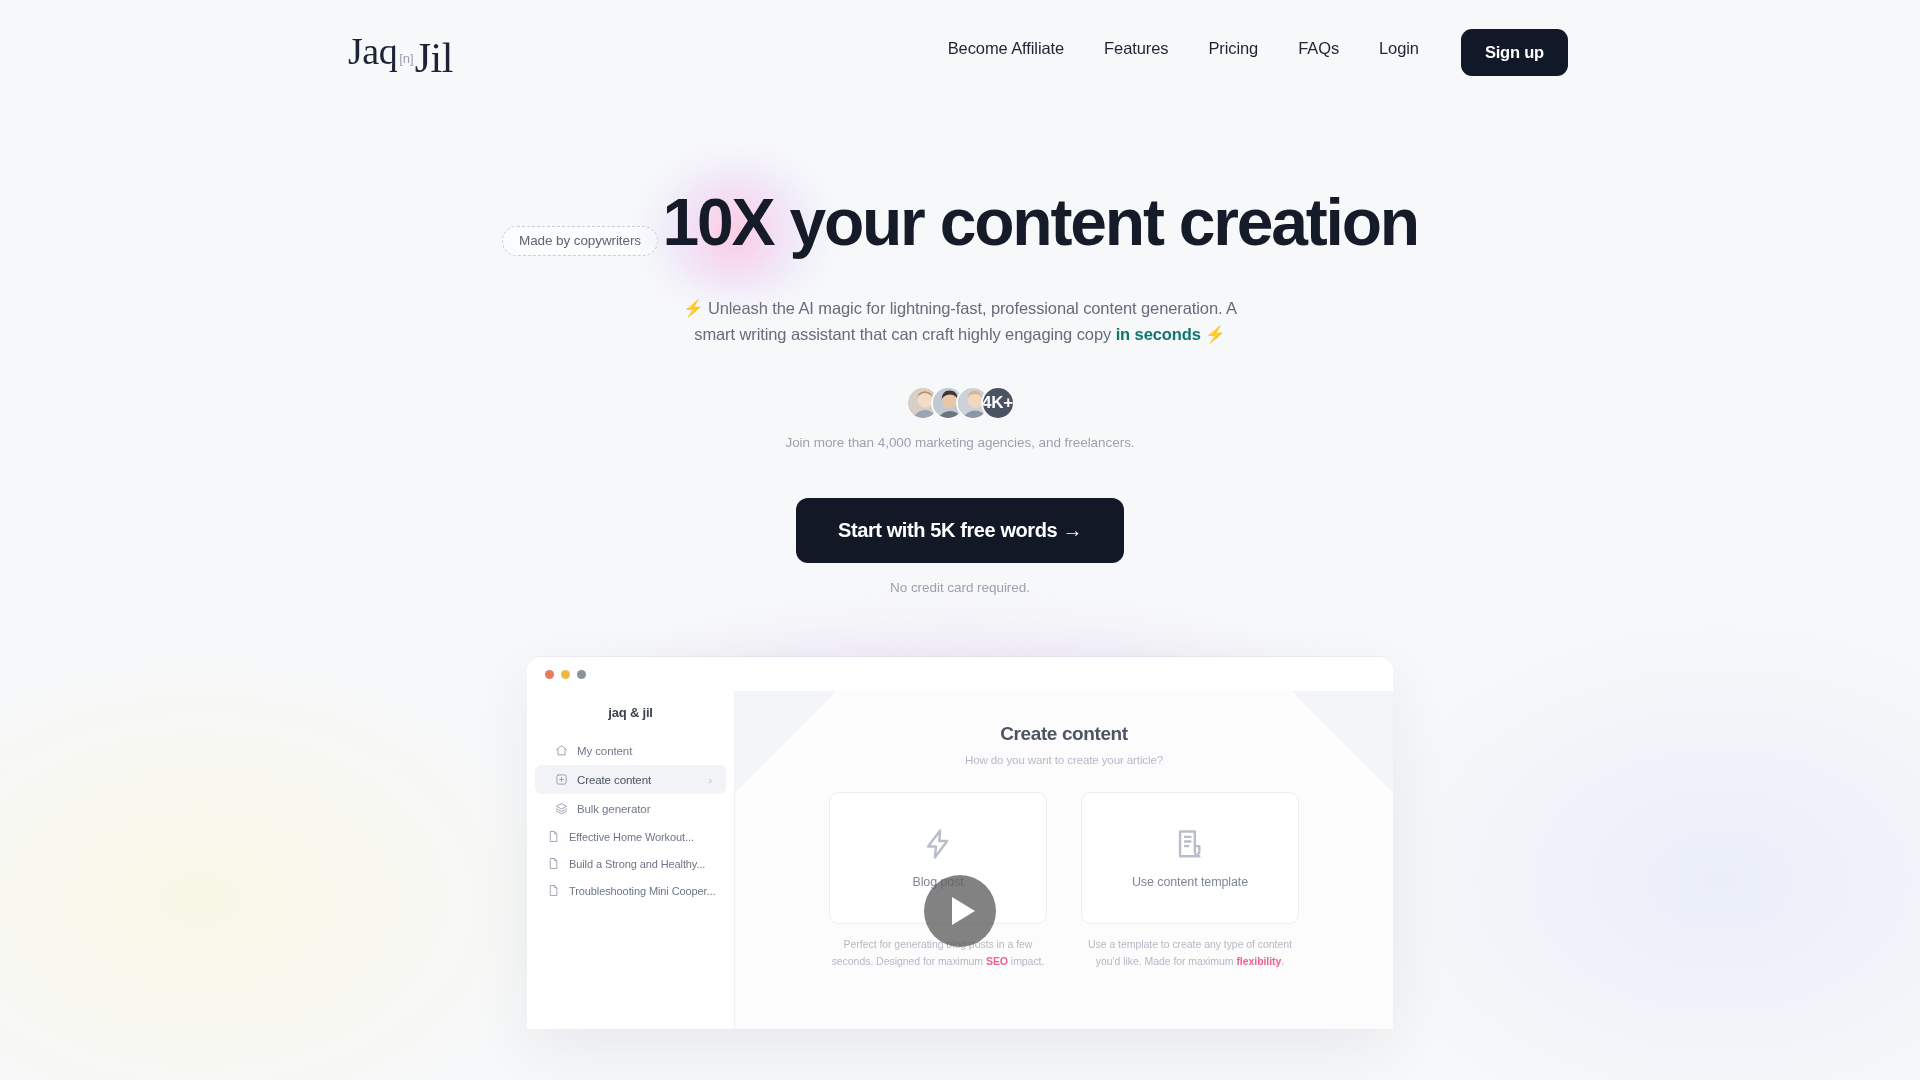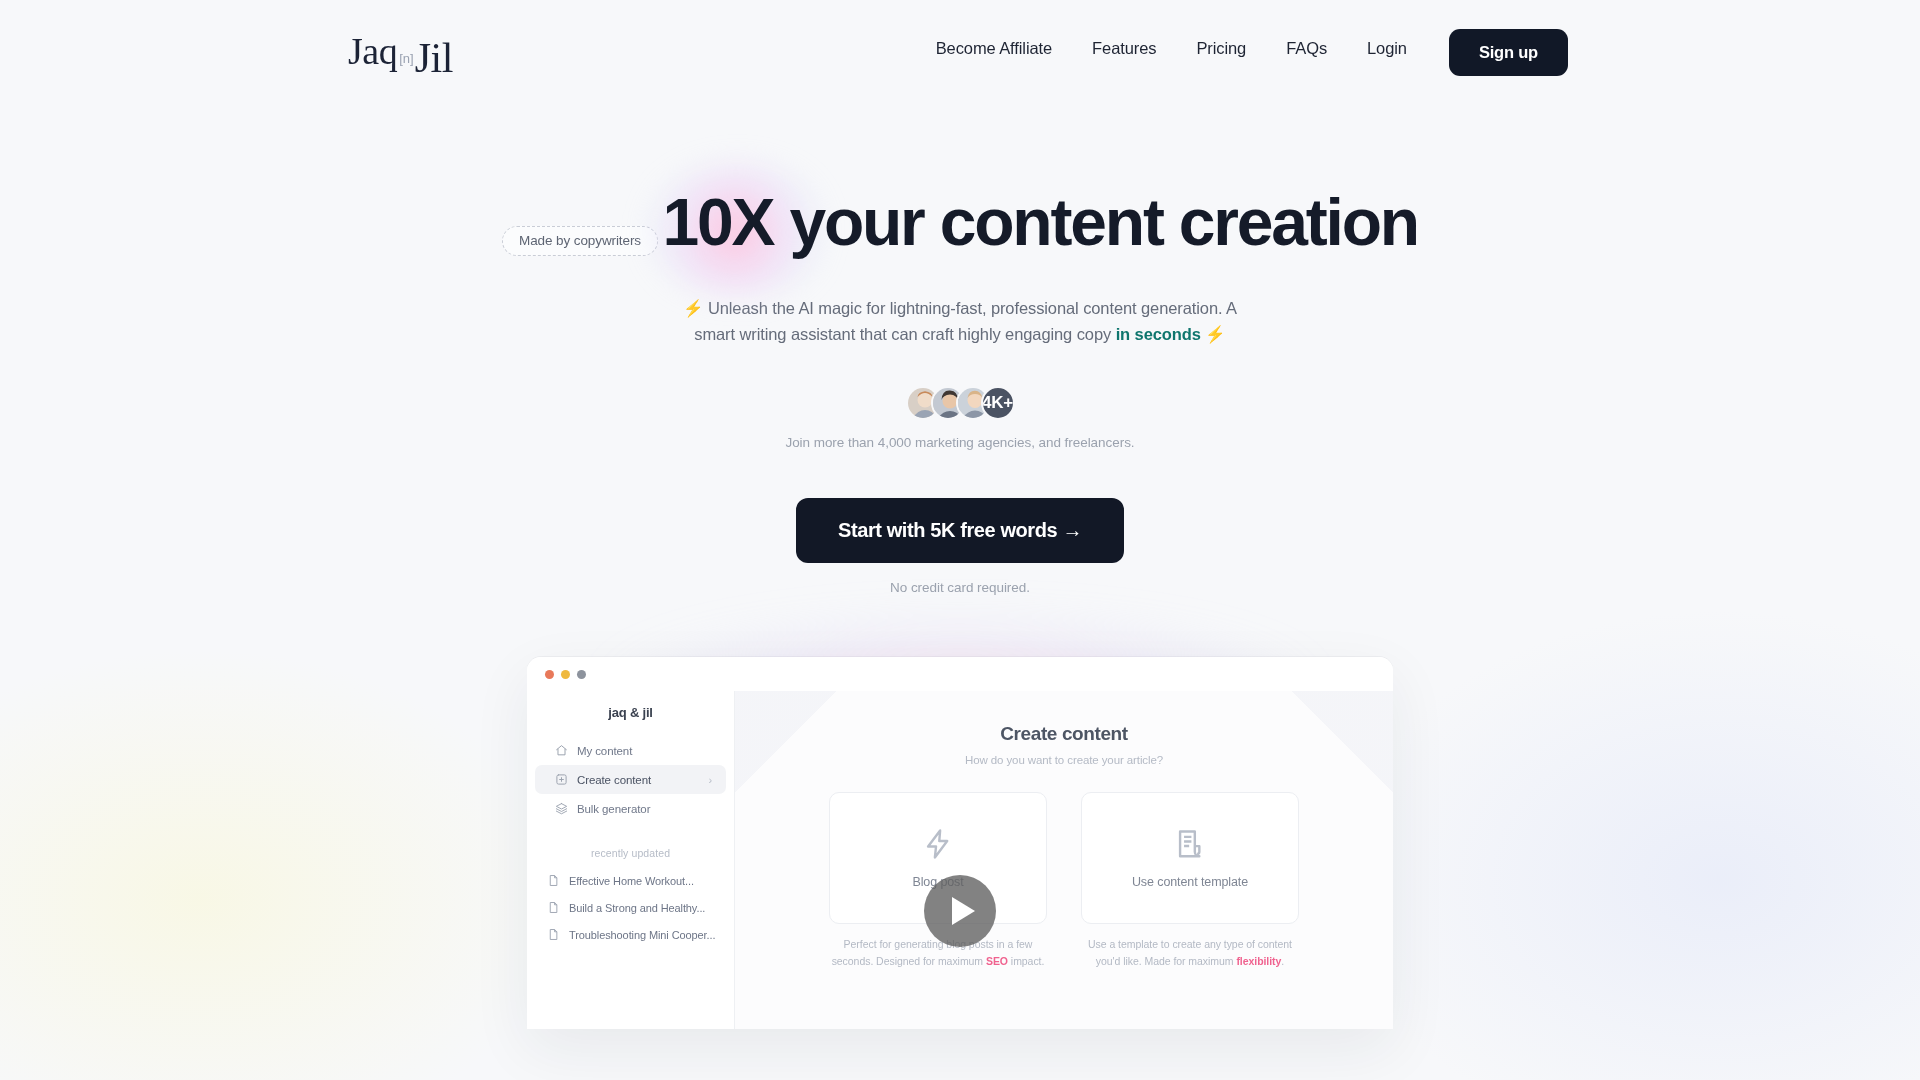--- a/index.html
+++ b/index.html
@@ -72,21 +72,21 @@
     white-space: nowrap;
     cursor: pointer;
     letter-spacing: -0.1px;
   }
   .signup-btn {
     margin-left: 22px;
     background: #111827;
     color: #ffffff;
     font-size: 16.5px;
     font-weight: 700;
-    padding: 14px 30px;
+    padding: 14px 24px;
     border: none;
     border-radius: 11px;
     cursor: pointer;
     letter-spacing: -0.2px;
     font-family: "Liberation Sans", sans-serif;
   }
 
   
   .hero {
     position: relative;
@@ -490,21 +490,20 @@
             <span class="mk-icon">
               <svg viewBox="0 0 24 24" fill="none" stroke="currentColor" stroke-width="1.7" stroke-linecap="round" stroke-linejoin="round">
                   <path d="M12 3 21.5 8 12 13 2.5 8 12 3Z"></path>
                   <path d="M2.5 12.5 12 17.5l9.5-5"></path>
                   <path d="M2.5 16.8 12 21.8l9.5-5"></path>
                 </svg>
             </span>
             <span>Bulk generator</span>
           </div>
 
-          <div class="mk-section-label">recently updated</div>
 
           <div class="mk-doc-item">
             <span class="mk-icon">
               <svg viewBox="0 0 24 24" fill="none" stroke="currentColor" stroke-width="1.7" stroke-linejoin="round">
                   <path d="M6 2.8h8l4.2 4.2V21.2H6Z"></path>
                   <path d="M14 2.8V7h4.2"></path>
                 </svg>
             </span>
             <span>Effective Home Workout...</span>
           </div>

